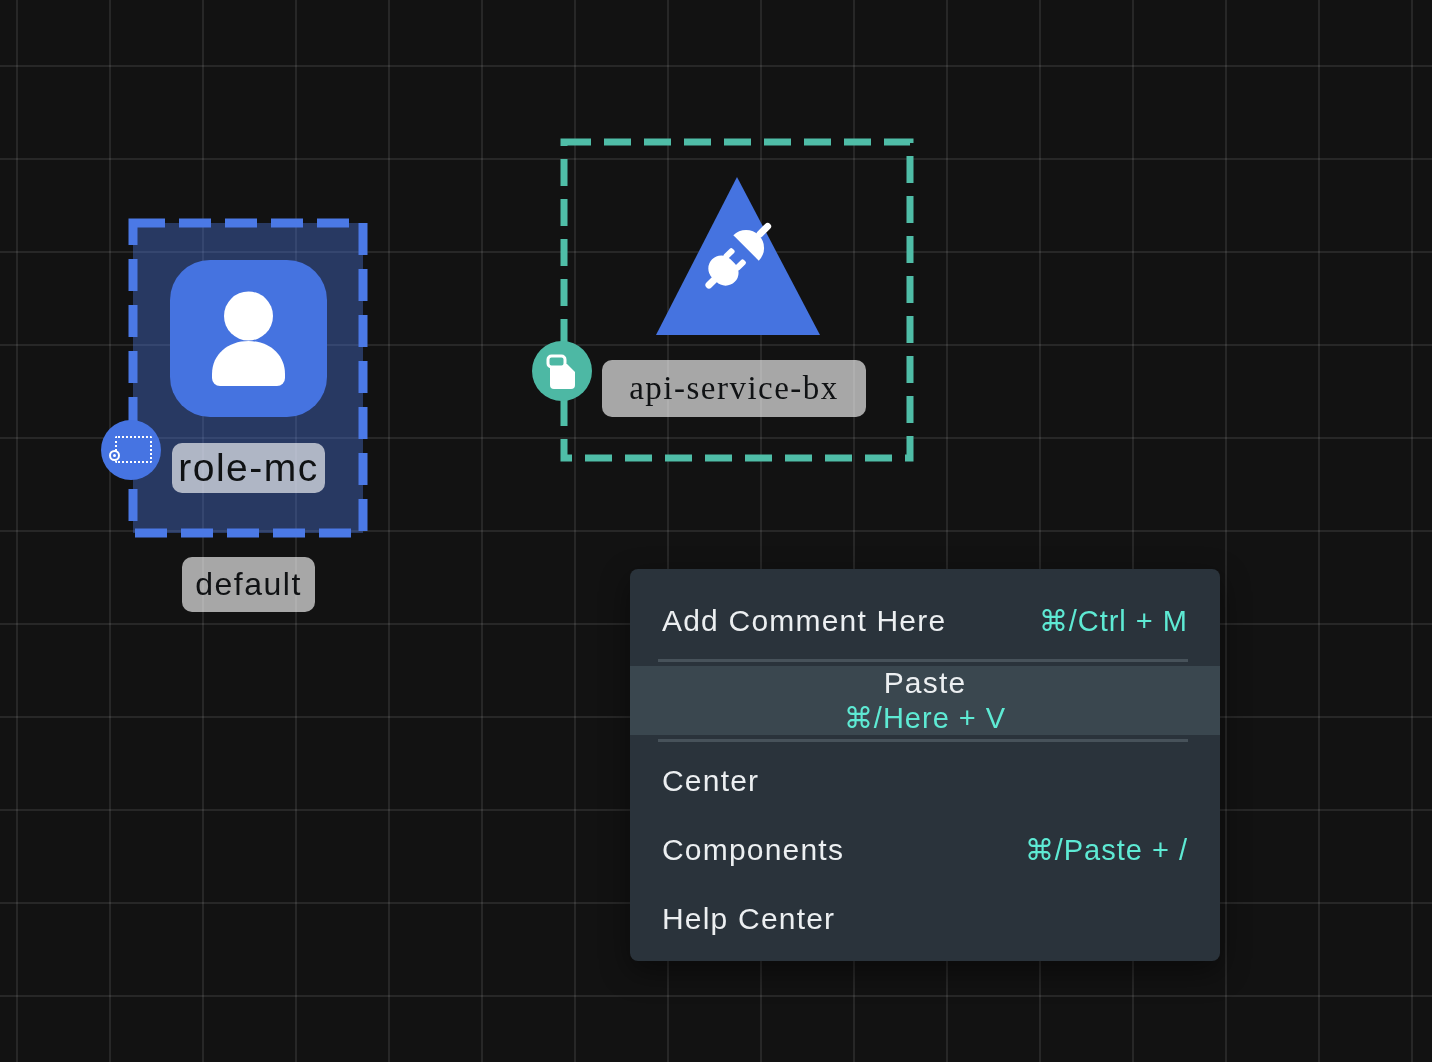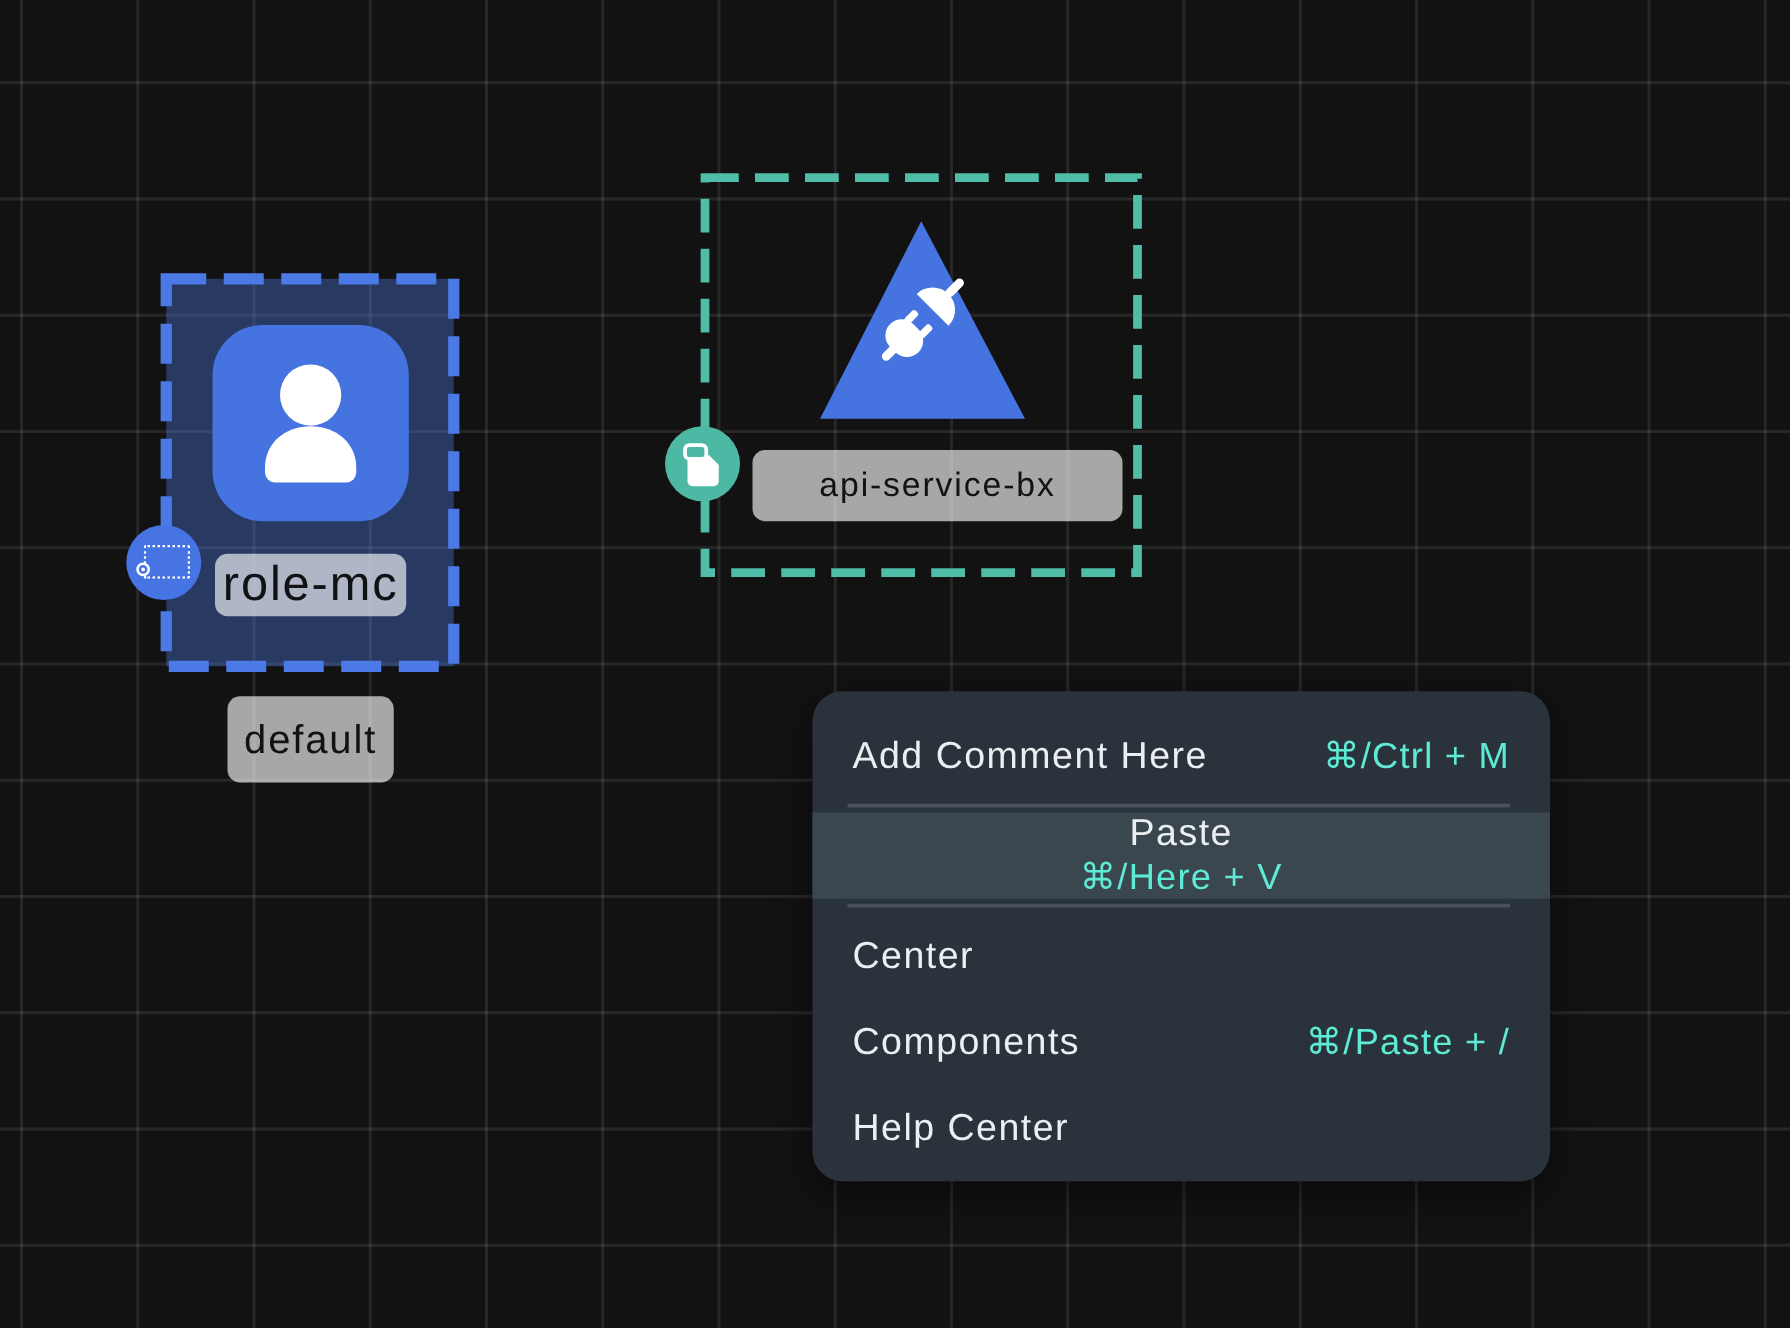--- a/index.html
+++ b/index.html
@@ -50,25 +50,24 @@
     position:absolute;left:-2px;top:18px;width:7px;height:7px;
     border:2.5px solid #ffffff;border-radius:50%;background:#4674e2;
   }
   .marquee-ring::after{
     content:"";position:absolute;left:2px;top:2px;width:3px;height:3px;
     border-radius:50%;background:#ffffff;
   }
 
   
   .menu{
-    left:630px;top:553px;width:590px;
-    background:#2a333b;border-radius:24px;
+    left:630px;top:569px;width:590px;
+    background:#2a333b;border-radius:8px;
     padding:17px 0 8px 0;
     box-shadow:0 10px 30px rgba(0,0,0,0.45);
-    margin-left:20px;
   }
   .menu-item{
     height:69px;display:flex;align-items:center;justify-content:space-between;
     padding:0 32px;
     color:#eceff1;font-size:30px;letter-spacing:1.2px;
     cursor:default;
   }
   .menu-item .shortcut{color:#5eead4;font-size:29px;letter-spacing:1px;}
   .menu-item.highlighted{background:#3a474f;flex-direction:column;}
   .menu-divider{
@@ -98,21 +97,21 @@
       <div class="marquee-wrap">
         <div class="marquee-rect"></div>
         <div class="marquee-ring"></div>
       </div>
     </div>
 
     <div class="abs pill" style="left:172px;top:443px;width:153px;height:50px;font-size:39px;">
       <span>role-mc</span>
     </div>
 
-    <div class="abs pill" style="left:182px;top:557px;width:133px;height:69px;font-size:32px;">
+    <div class="abs pill" style="left:182px;top:557px;width:133px;height:55px;font-size:32px;">
       <span>default</span>
     </div>
   </div>
 
   <div class="abs" style="left:0;top:0;">
 
     <svg class="abs" style="left:560px;top:138px;" width="354" height="324" viewBox="0 0 354 324">
       <rect x="4" y="4" width="346" height="316" fill="none" stroke="#4fbda7" stroke-width="7" stroke-dasharray="27 13"></rect>
     </svg>
 
@@ -130,21 +129,21 @@
       </g>
     </svg>
 
     <div class="abs badge badge-teal">
       <svg width="40" height="40" viewBox="0 0 40 40">
         <path d="M12,13 h13 l8,8 v13 a4,4 0 0 1 -4,4 h-17 a4,4 0 0 1 -4,-4 v-17 a4,4 0 0 1 4,-4 z" fill="#ffffff"></path>
         <rect x="6" y="5" width="17" height="11" rx="3.5" fill="#4db8a4" stroke="#ffffff" stroke-width="3"></rect>
       </svg>
     </div>
 
-    <div class="abs pill" style="left:602px;top:360px;width:296px;height:57px;font-size:27px;">
+    <div class="abs pill" style="left:602px;top:360px;width:264px;height:57px;font-size:33px;font-family:Liberation Serif, serif;">
       <span>api-service-bx</span>
     </div>
   </div>
 
   <div class="abs menu">
 
     <div class="menu-item">
       <span>Add Comment Here</span>
       <span class="shortcut">⌘/Ctrl + M</span>
     </div>

